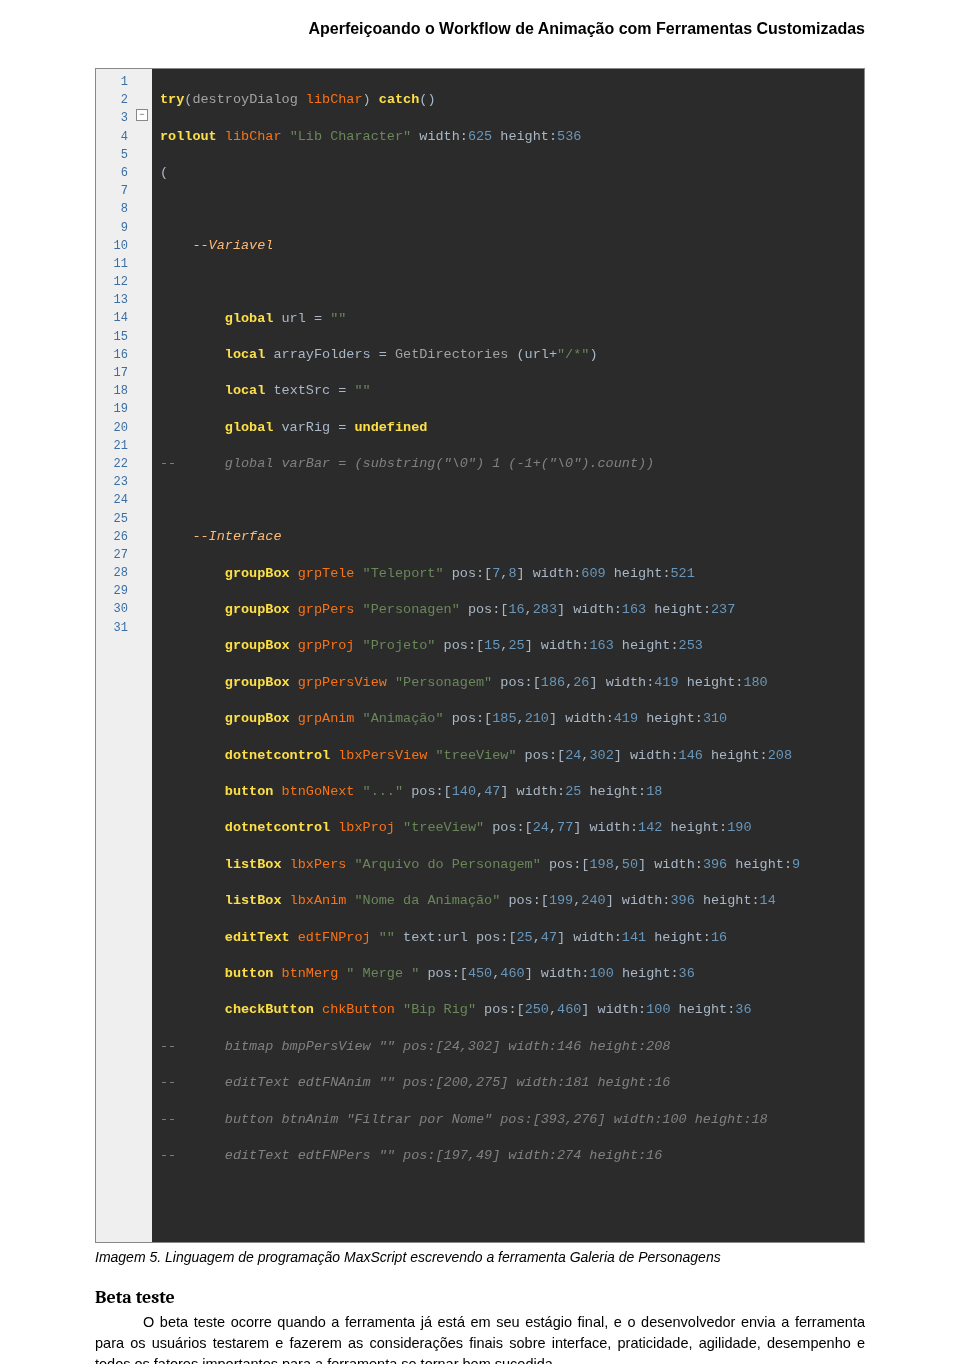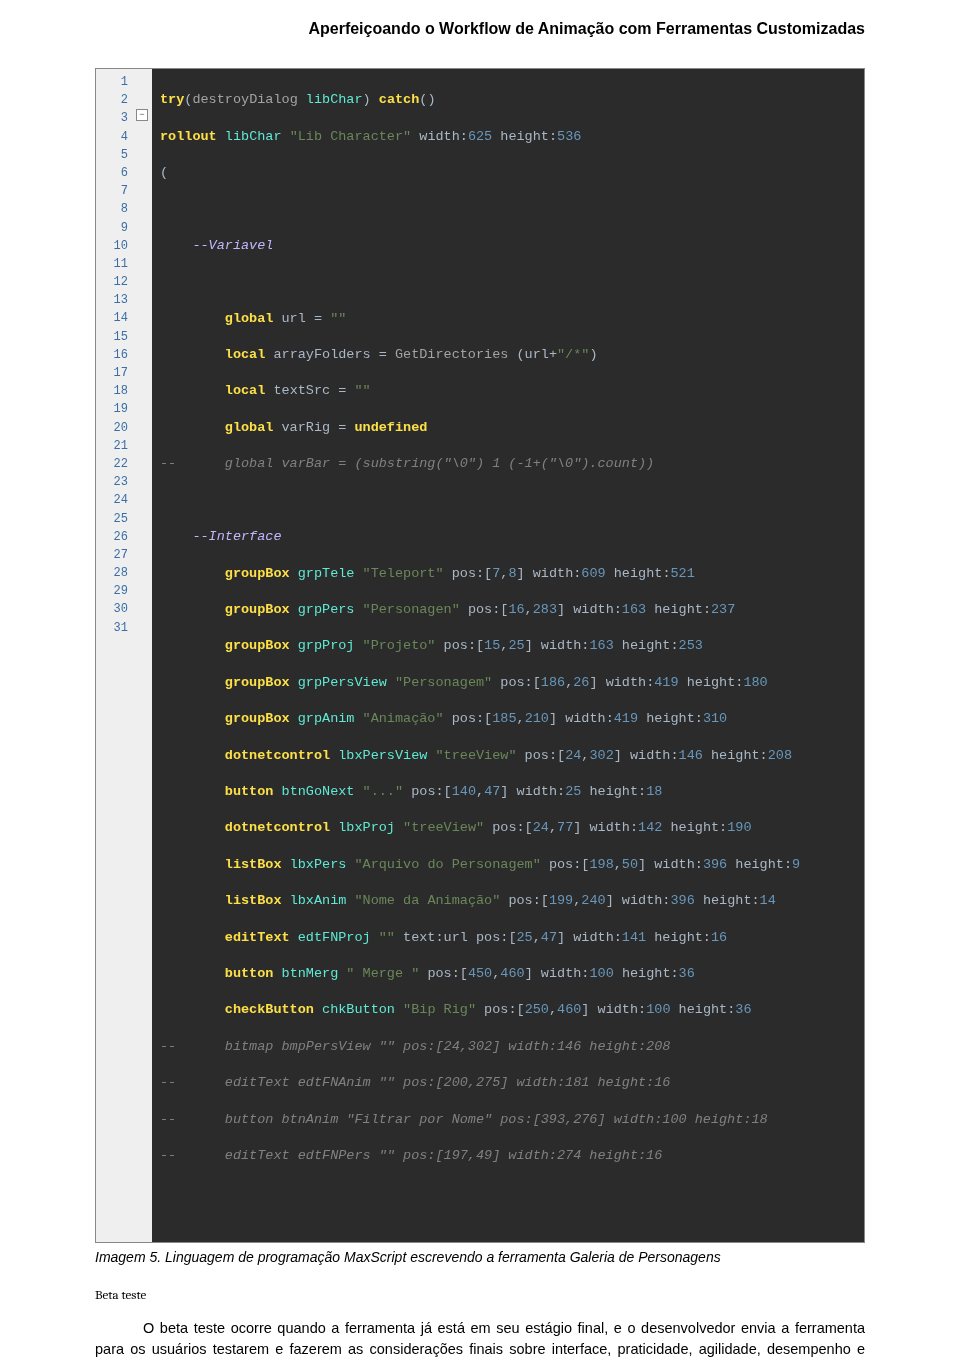--- a/index.html
+++ b/index.html
@@ -60,39 +60,39 @@
   }
   .code-lines {
     padding: 4px 8px;
     color: #a9b7c6;
     width:100%;
     white-space: pre;
     overflow:hidden;
   }
   .code-lines .cl { display:block; height:18.2px; line-height:18.2px;}
   .kw { color: #fde047; font-weight: bold; }
-  .name { color: #5eead4; }
+  .name { color: #f97316; }
   .str { color: #6a8759; }
   .num { color: #6897bb; }
   .fn { color: #a3a3a3; text-align: right; }
   .muted { color: #808080; font-style: italic; }
-  .cmt { color:#c4b5fd; font-style:italic;}
+  .cmt { color:#fdba74; font-style:italic;}
   .brkt { color:#a9b7c6;}
 
   .caption {
     font-style: italic;
     font-size: 14px;
     margin-top: 6px;
     margin-bottom: 22px;
   }
   .section-h {
     font-family: Cambria, Georgia, serif;
-    font-weight: normal;
-    font-size: 13px;
-    margin-bottom: 16px;
+    font-weight: bold;
+    font-size: 18px;
+    margin-bottom: 4px;
   }
   .body-text {
     font-size: 14.5px;
     line-height: 1.45;
     text-align: justify;
     margin-bottom: 18px;
   }
   .indent { text-indent: 48px; }
 </style>
 </head>

